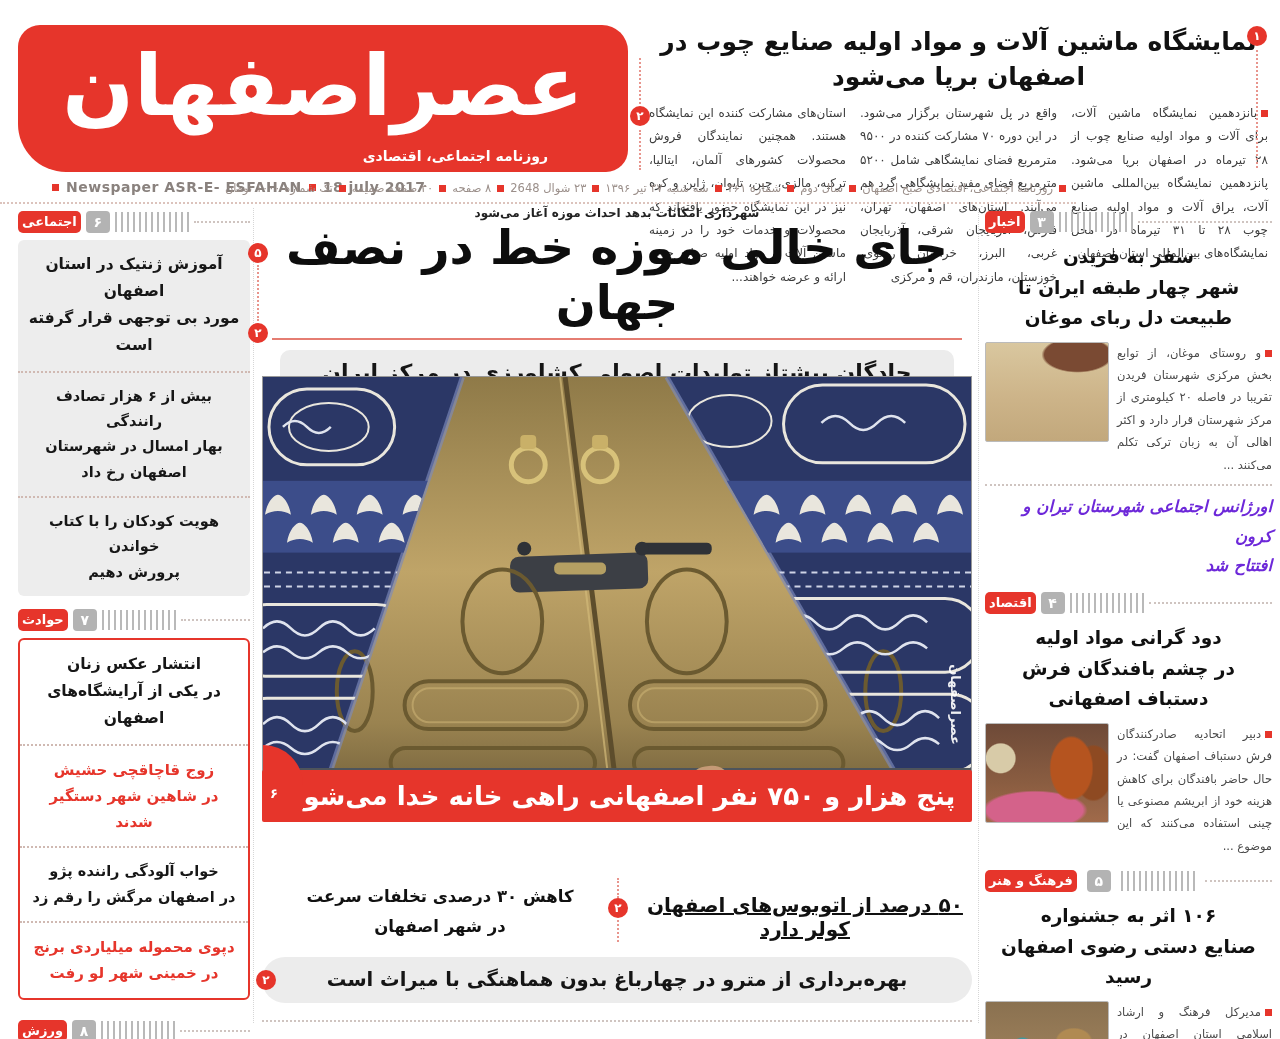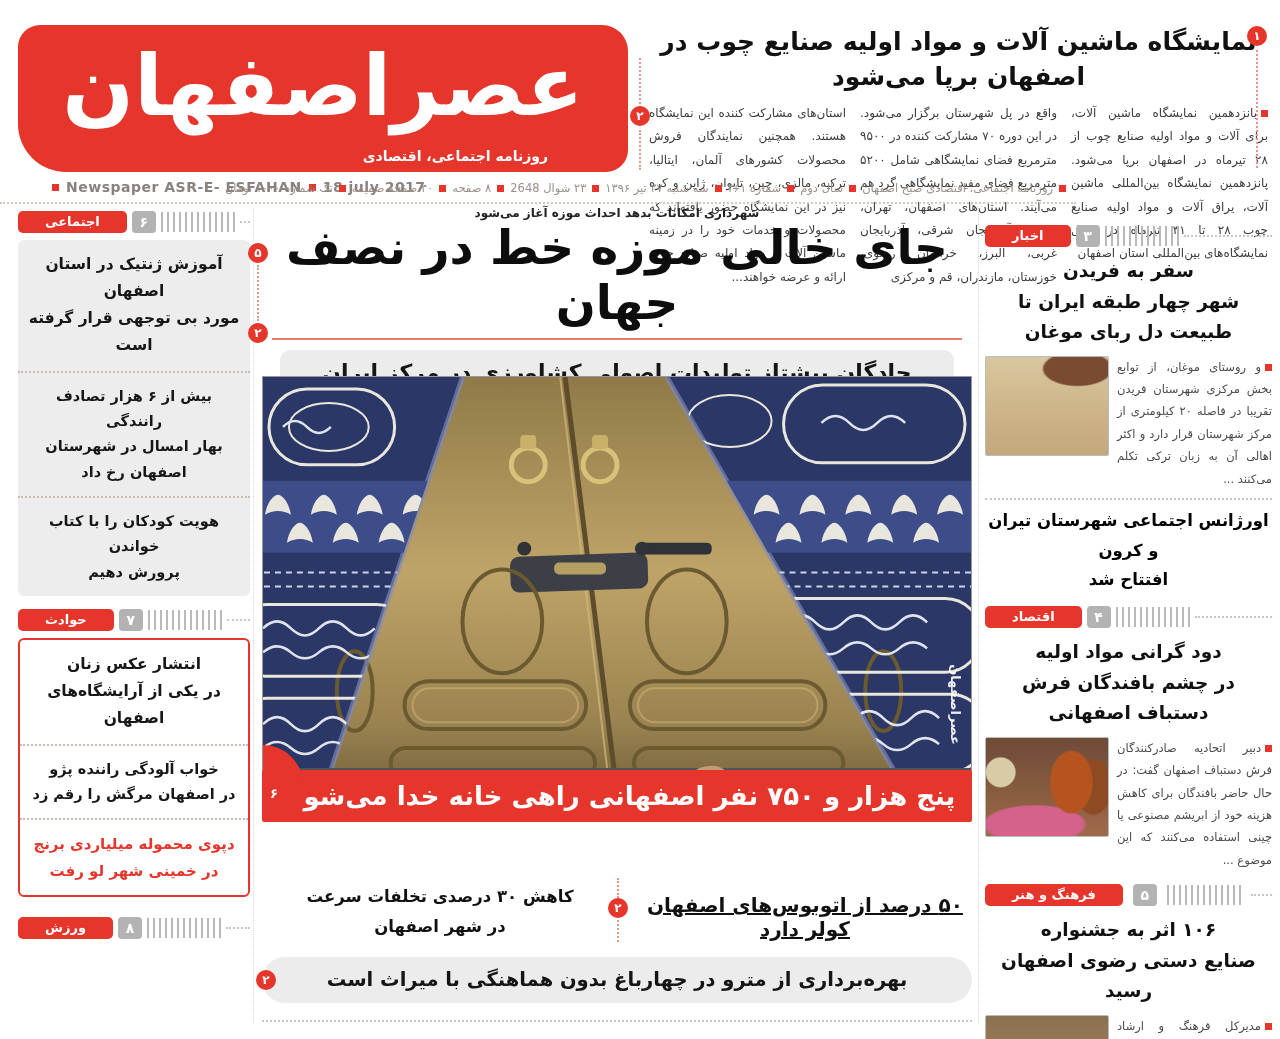--- a/index.html
+++ b/index.html
@@ -28,38 +28,38 @@
   
   .topstory{left:645px;top:14px;width:627px;height:158px;direction:rtl;}
   .ts-head{font-size:25px;font-weight:900;text-align:center;color:#111;line-height:1.4;
            margin:10px 6px 8px 6px;}
   .ts-cols{display:flex;gap:14px;padding:0 4px;}
   .ts-col{flex:1;font-size:12px;line-height:1.95;text-align:justify;color:#3c3c3c;}
 
   
   .sec{display:flex;align-items:center;gap:5px;direction:ltr;height:24px;}
   .sec-tab{background:#e6352b;color:#fff;font-weight:bold;font-size:13px;line-height:22px;
-           padding:0 27px;border-radius:5px;white-space:nowrap;}
+           padding:0 4px;border-radius:5px;white-space:nowrap;}
   .sec-num{background:#b3b3b3;color:#fff;font-weight:bold;font-size:14px;width:24px;height:22px;
            line-height:22px;text-align:center;border-radius:4px;}
   .stripes{height:20px;width:74px;background:repeating-linear-gradient(90deg,#b9b9b9 0 2px,transparent 2px 6px);}
   .sec-dots{flex:1;border-top:2px dotted #cfc4c0;height:0;}
 
   
   .hbox{border-radius:6px;direction:rtl;}
   .hbox .item{text-align:center;font-weight:bold;padding:11px 8px;line-height:1.75;}
   .hbox .item + .item{border-top:2px dotted #d0b9b2;}
   .gray{background:#ededed;}
   .redline{background:#fff;border:2px solid #e6352b;}
   .c-red{color:#e6352b;}
   .c-black{color:#171717;}
 
   
   .art-h{font-size:18.5px;font-weight:900;text-align:center;line-height:1.65;color:#111;direction:rtl;}
-  .art-h2{font-size:16.5px;font-weight:900;text-align:center;line-height:1.8;color:#000000;direction:rtl;}
+  .art-h2{font-size:16.5px;font-weight:900;line-height:1.8;color:#6d28d9;direction:rtl;font-style:italic;}
   .art-row{display:flex;gap:8px;direction:rtl;}
   .art-body{flex:1;font-size:11.5px;line-height:1.95;text-align:justify;color:#4a4a4a;direction:rtl;}
   .thumb{flex:0 0 122px;height:98px;border:1px solid #bbb;border-radius:2px;}
   .dotted-h{border-top:2px dotted #cfc4c0;height:0;}
 
   
   .kicker{font-size:12px;font-weight:bold;text-align:center;color:#222;direction:rtl;}
   .mainhead{font-size:47px;font-weight:900;text-align:center;color:#0d0d0d;direction:rtl;
             letter-spacing:-1px;}
   .redrule{height:2px;background:#e57d72;}
@@ -178,20 +178,22 @@
 
     <div class="sec" style="margin-top:12px;">
       <span class="sec-tab">حوادث</span>
       <span class="sec-num">۷</span>
       <span class="stripes"></span>
       <span class="sec-dots"></span>
     </div>
     <div class="hbox redline" style="margin-top:6px;">
       <div class="item c-black pre" style="font-size:15.5px;">انتشار عکس زنان
 در یکی از آرایشگاه‌های اصفهان</div>
+      <div class="item c-red pre" style="font-size:15px;">زوج قاچاقچی حشیش
+در شاهین شهر دستگیر شدند</div>
       <div class="item c-black pre" style="font-size:14.5px;font-weight:600;">خواب آلودگی راننده پژو
 در اصفهان مرگش را رقم زد</div>
       <div class="item c-red pre" style="font-size:15px;">دپوی محموله میلیاردی برنج
 در خمینی شهر لو رفت</div>
     </div>
 
     <div class="sec" style="margin-top:19px;">
       <span class="sec-tab">ورزش</span>
       <span class="sec-num">۸</span>
       <span class="stripes"></span>
@@ -346,21 +348,21 @@
   <div class="abs refbadge" style="left:608px;top:898px;">۲</div>
   <div class="abs vdot-red" style="left:617px;top:920px;height:22px;"></div>
   <div class="abs bh-left pre" style="left:290px;top:882px;width:300px;">کاهش ۳۰ درصدی تخلفات سرعت
 در شهر اصفهان</div>
   <div class="abs graybar" style="left:262px;top:957px;width:710px;height:46px;">بهره‌برداری از مترو در چهارباغ بدون هماهنگی با میراث است</div>
   <div class="abs refbadge" style="left:256px;top:970px;">۲</div>
   <div class="abs dotted-h" style="left:262px;top:1020px;width:710px;"></div>
 
   <div class="abs" style="left:985px;top:206px;width:287px;">
 
-    <div class="sec" style="margin-top:18px;">
+    <div class="sec" style="margin-top:4px;">
       <span class="sec-tab">اخبار</span>
       <span class="sec-num">۳</span>
       <span class="stripes"></span>
       <span class="sec-dots"></span>
     </div>
     <div class="art-h pre" style="margin-top:8px;">سفر به فریدن
 شهر چهار طبقه ایران تا طبیعت دل ربای موغان</div>
     <div class="art-row" style="margin-top:8px;">
       <div class="art-body"><span class="sqb" style="margin-left:4px;"></span><span>و روستای موغان، از توابع بخش مرکزی شهرستان فریدن تقریبا در فاصله ۲۰ کیلومتری از مرکز شهرستان قرار دارد و اکثر اهالی آن به زبان ترکی تکلم می‌کنند ...</span></div>
       <div class="thumb thumb1"></div>

